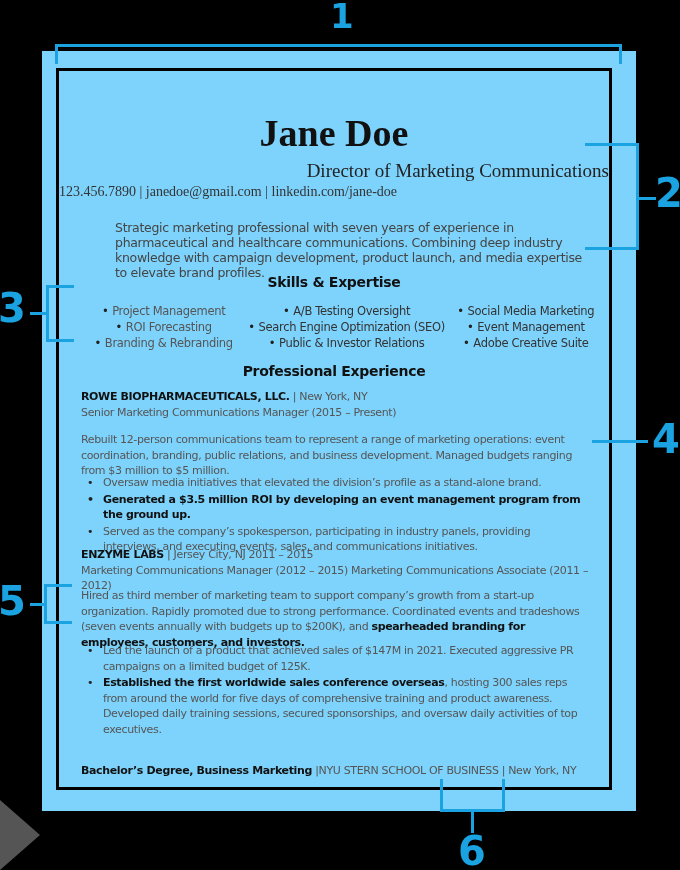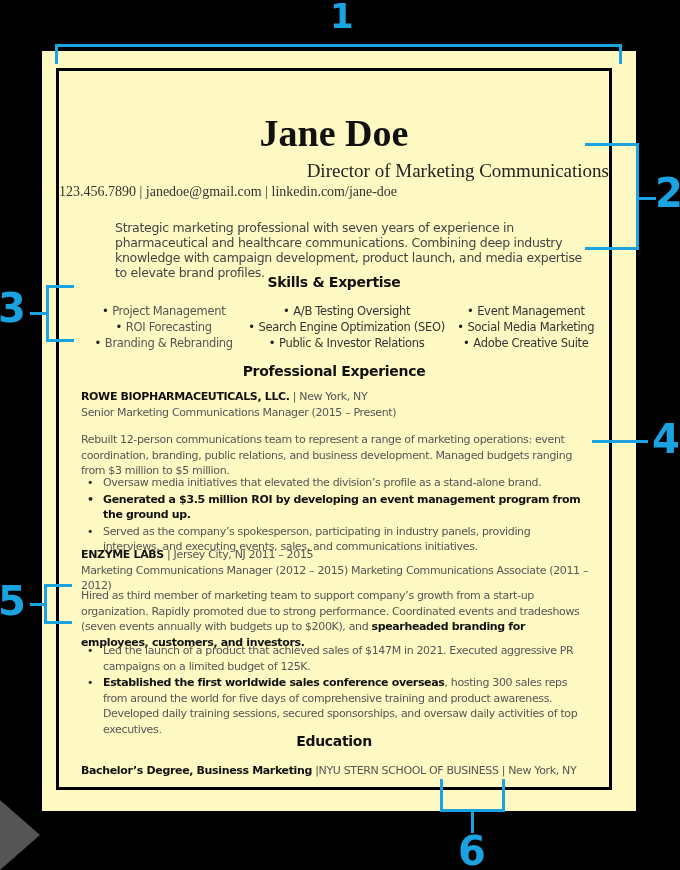--- a/index.html
+++ b/index.html
@@ -1,17 +1,17 @@
 <!DOCTYPE html>
 <html><head>
 <meta charset="utf-8">
 <style>
   html, body { margin:0; padding:0; }
   body { width:680px; height:870px; background:#000; position:relative; overflow:hidden; font-family:"Liberation Sans", sans-serif; }
-  .page { position:absolute; left:42px; top:51px; width:594px; height:760px; background:#fef9c3; }
+  .page { position:absolute; left:42px; top:51px; width:594px; height:760px; background:#7dd3fc; }
   .frame { position:absolute; left:14px; top:17px; width:556px; height:722px; border:3px solid #000; box-sizing:border-box; }
   .serif { font-family:"Liberation Serif", serif; }
   .name { position:absolute; top:40px; left:0; right:0; text-align:center; font-size:38px; font-weight:bold; color:#111; }
   .title { position:absolute; top:89px; left:0; right:0; text-align:right; font-size:19px; color:#222; }
   .contact { position:absolute; top:113px; left:0; right:0; text-align:left; font-size:14px; color:#333; }
   .summary { position:absolute; top:149px; left:30px; right:26px; font-size:12.5px; line-height:15px; color:#444; font-family:"DejaVu Sans", sans-serif; letter-spacing:-0.3px;margin-left:26px; }
   .heading { position:absolute; left:0; right:0; text-align:center; font-size:14px; font-weight:bold; color:#111; font-family:"DejaVu Sans", sans-serif; letter-spacing:-0.3px; }
   .skills { position:absolute; top:232px; left:24px; right:10px; display:flex; font-size:11.5px; line-height:16px; color:#555; font-family:"DejaVu Sans", sans-serif; letter-spacing:-0.3px;text-align:center; }
   .skills ul { list-style:none; margin:0; padding:0; }
   .skills li::before { content:"•"; display:inline-block; width:14px; color:#222; }
@@ -41,22 +41,22 @@
         <li>Project Management</li>
         <li>ROI Forecasting</li>
         <li>Branding &amp; Rebranding</li>
       </ul>
       <ul class="col2" style="color:#333;">
         <li>A/B Testing Oversight</li>
         <li>Search Engine Optimization (SEO)</li>
         <li>Public &amp; Investor Relations</li>
       </ul>
       <ul class="col3" style="color:#333;">
+        <li>Social Media Marketing</li>
         <li>Event Management</li>
-        <li>Social Media Marketing</li>
         <li>Adobe Creative Suite</li>
       </ul>
     </div>
 
     <div class="heading" style="top:292px;">Professional Experience</div>
 
     <div class="text" style="top:318px;">
       <b>ROWE BIOPHARMACEUTICALS, LLC.</b><span> | New York, NY</span><br>
       <span>Senior Marketing Communications Manager (2015 – Present)</span>
     </div>
@@ -72,21 +72,20 @@
       <span>Marketing Communications Manager (2012 – 2015) Marketing Communications Associate (2011 – 2012)</span>
     </div>
     <div class="text" style="top:517px;">
       <span>Hired as third member of marketing team to support company’s growth from a start-up organization. Rapidly promoted due to strong performance. Coordinated events and tradeshows (seven events annually with budgets up to $200K), and </span><span class="strong">spearheaded branding for employees, customers, and investors.</span>
     </div>
     <ul class="bullets" style="top:572px;">
       <li>Led the launch of a product that achieved sales of $147M in 2021. Executed aggressive PR campaigns on a limited budget of 125K.</li>
       <li><b>Established the first worldwide sales conference overseas</b><span>, hosting 300 sales reps from around the world for five days of comprehensive training and product awareness. Developed daily training sessions, secured sponsorships, and oversaw daily activities of top executives.</span></li>
     </ul>
 
-    <div class="heading" style="top:662px;">Education</div>
     <div class="text" style="top:692px;">
       <b>Bachelor’s Degree, Business Marketing</b><span> |NYU STERN SCHOOL OF BUSINESS | </span><span>New York, NY</span>
     </div>
   </div>
 </div>
 
 <div class="anno" style="left:330px;top:-4px;font-size:34px;">1</div>
 <div class="line" style="left:55px;top:44px;width:567px;height:3px;"></div>
 <div class="line" style="left:55px;top:44px;width:3px;height:20px;"></div>
 <div class="line" style="left:619px;top:44px;width:3px;height:20px;"></div>

